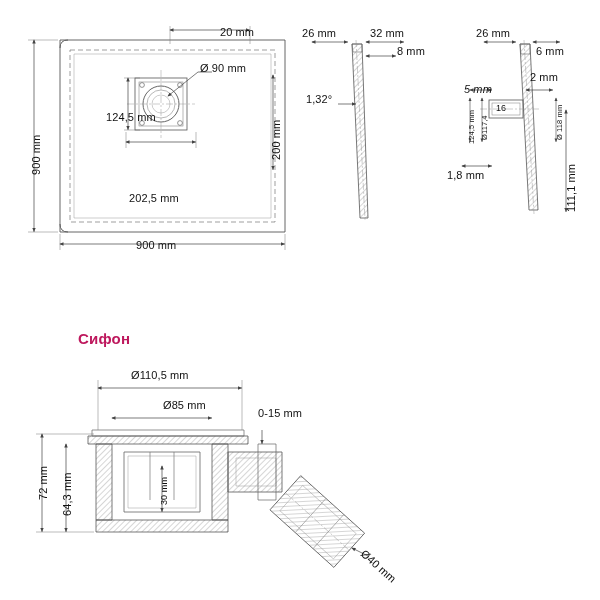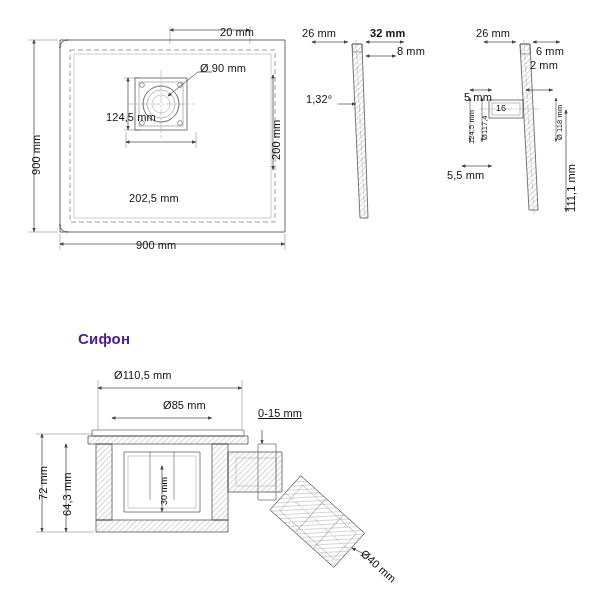--- a/index.html
+++ b/index.html
@@ -42,21 +42,21 @@
     font-size: 7.5px;
   }
   .lbl.rot {
     transform-origin: 0 0;
     transform: rotate(-90deg);
   }
   .title {
     position: absolute;
     font-size: 15px;
     font-weight: bold;
-    color: #4c1d95;
+    color: #be185d;
     letter-spacing: 0.2px;
   }
 </style>
 </head>
 <body>
 
 <div id="stage">
 
   <svg class="layer" viewBox="0 0 600 600">
     <defs>
@@ -209,37 +209,37 @@
 
   <div class="lbl" style="left:196px; top:27px;margin-left:24px;">20 mm</div>
   <div class="lbl" style="left:200px; top:63px;text-align:center;">Ø 90 mm</div>
   <div class="lbl" style="left:106px; top:112px;">124,5 mm</div>
   <div class="lbl" style="left:129px; top:146px;margin-top:47px;">202,5 mm</div>
   <div class="lbl rot" style="left:271px; top:160px;">200 mm</div>
   <div class="lbl" style="left:136px; top:240px;">900 mm</div>
   <div class="lbl rot" style="left:31px; top:175px;">900 mm</div>
 
   <div class="lbl" style="left:302px; top:28px;">26 mm</div>
-  <div class="lbl" style="left:370px; top:28px;font-weight:bold;">32 mm</div>
+  <div class="lbl" style="left:370px; top:28px;">32 mm</div>
   <div class="lbl" style="left:397px; top:46px;">8 mm</div>
   <div class="lbl" style="left:306px; top:94px;">1,32°</div>
 
   <div class="lbl" style="left:476px; top:28px;">26 mm</div>
   <div class="lbl" style="left:536px; top:46px;">6 mm</div>
-  <div class="lbl" style="left:464px; top:92px;">5 mm</div>
-  <div class="lbl" style="left:530px; top:60px;text-align:right;">2 mm</div>
+  <div class="lbl" style="left:464px; top:84px;font-style:italic;">5 mm</div>
+  <div class="lbl" style="left:530px; top:72px;text-align:right;">2 mm</div>
   <div class="lbl small" style="left:496px; top:104px;">16</div>
   <div class="lbl rot tiny" style="left:468px; top:144px;">124,5 mm</div>
   <div class="lbl rot tiny" style="left:481px; top:140px;">Ø117,4</div>
   <div class="lbl rot tiny" style="left:556px; top:140px;">Ø 118 mm</div>
-  <div class="lbl" style="left:447px; top:170px;">5,5 mm</div>
+  <div class="lbl" style="left:447px; top:170px;">1,8 mm</div>
   <div class="lbl rot" style="left:566px; top:212px;">111,1 mm</div>
 
   <div class="title" style="left:78px; top:330px;">Сифон</div>
-  <div class="lbl" style="left:114px; top:370px;">Ø110,5 mm</div>
+  <div class="lbl" style="left:131px; top:370px;">Ø110,5 mm</div>
   <div class="lbl" style="left:130px; top:400px;margin-left:33px;">Ø85 mm</div>
-  <div class="lbl" style="left:258px; top:408px;text-decoration:underline;">0-15 mm</div>
+  <div class="lbl" style="left:258px; top:408px;">0-15 mm</div>
   <div class="lbl rot" style="left:38px; top:500px;">72 mm</div>
   <div class="lbl rot" style="left:62px; top:516px;">64,3 mm</div>
   <div class="lbl rot small" style="left:160px; top:505px;">30 mm</div>
   <div class="lbl" style="left:366px; top:548px; transform-origin:0 0; transform:rotate(42deg);">Ø40 mm</div>
 
 </div>
 
 </body></html>

